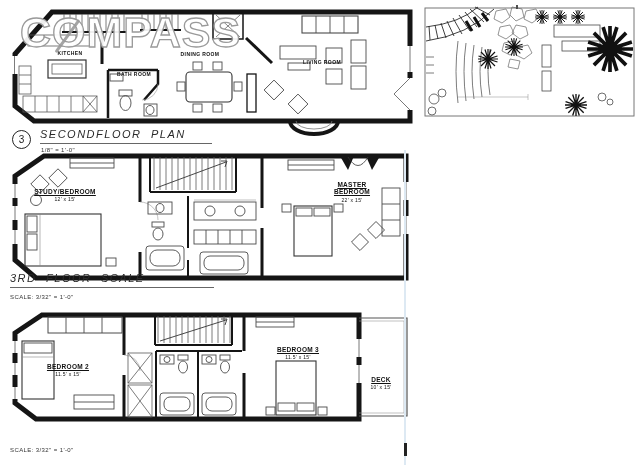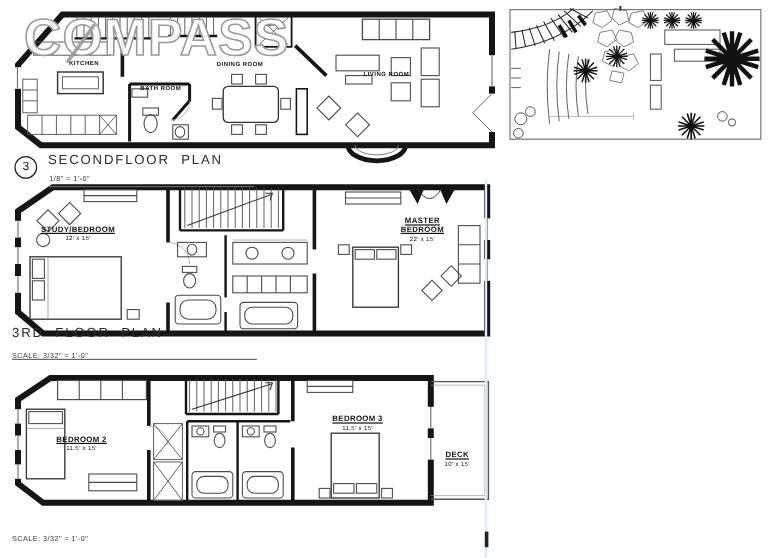--- a/index.html
+++ b/index.html
@@ -5,21 +5,21 @@
   html,body{margin:0;padding:0;background:#fff;}
   .canvas{position:relative;width:640px;height:465px;background:#fff;overflow:hidden;
           font-family:"Liberation Sans",sans-serif;}
   svg{position:absolute;display:block;}
   .rlabel{position:absolute;font-size:5px;font-weight:700;letter-spacing:.4px;color:#111;
           text-align:center;line-height:1.2;z-index:3;}
   .rlabel2{position:absolute;text-align:center;color:#111;z-index:3;}
   .rlabel2 .nm{font-size:6.5px;font-weight:700;letter-spacing:.3px;text-decoration:underline;line-height:1.15;}
   .rlabel2 .dm{font-size:5px;letter-spacing:.3px;margin-top:1px;font-weight:400;}
   .plan-title{position:absolute;font-size:11px;letter-spacing:1.5px;word-spacing:5px;color:#2a2a2a;
-              border-bottom:1.5px solid #666;padding-bottom:15px;z-index:3;}
+              border-bottom:1.5px solid #666;padding-bottom:3px;z-index:3;font-style:italic;}
   .plan-scale{position:absolute;font-size:6px;letter-spacing:.4px;color:#333;z-index:3;}
   .marker{position:absolute;width:17px;height:17px;border:1.3px solid #222;border-radius:50%;
           font-size:10px;display:flex;align-items:center;justify-content:center;color:#222;z-index:3;}
   .watermark{position:absolute;left:20px;top:8px;font-size:43px;font-weight:600;letter-spacing:1px;
              color:rgba(255,255,255,.93);-webkit-text-stroke:1.3px #9a9a9a;z-index:6;white-space:nowrap;}
   .o-slash{position:absolute;left:66px;top:16px;width:2.5px;height:40px;background:#9a9a9a;
            transform:rotate(36deg);border-radius:2px;opacity:.9;z-index:7;}
   .guide-line{position:absolute;left:404px;top:150px;width:2px;height:315px;background:#dde9f3;z-index:1;}
   .guide-tick{position:absolute;left:404px;top:443px;width:2.5px;height:13px;background:#222;z-index:2;}
 </style>
@@ -323,21 +323,21 @@
   </div>
   <div class="rlabel2" style="left:351px;top:376px;width:60px">
     <div class="nm">DECK</div>
     <div class="dm">10' x 15'</div>
   </div>
 
   <div class="marker" style="left:12px;top:130px">3</div>
   <div class="plan-title" style="left:40px;top:128px;width:172px">SECONDFLOOR PLAN</div>
   <div class="plan-scale" style="left:41px;top:147px">1/8" = 1'-0"</div>
 
-  <div class="plan-title" style="left:10px;top:272px;width:204px">3RD FLOOR PLAN</div>
+  <div class="plan-title" style="left:10px;top:272px;width:204px">3RD FLOOR SCALE</div>
   <div class="plan-scale" style="left:10px;top:294px">SCALE: 3/32" = 1'-0"</div>
 
   <div class="plan-scale" style="left:10px;top:447px">SCALE: 3/32" = 1'-0"</div>
 
   <div class="watermark">COMPASS</div>
   <div class="o-slash"></div>
   <div class="guide-line"></div>
   <div class="guide-tick"></div>
 
 </div>

